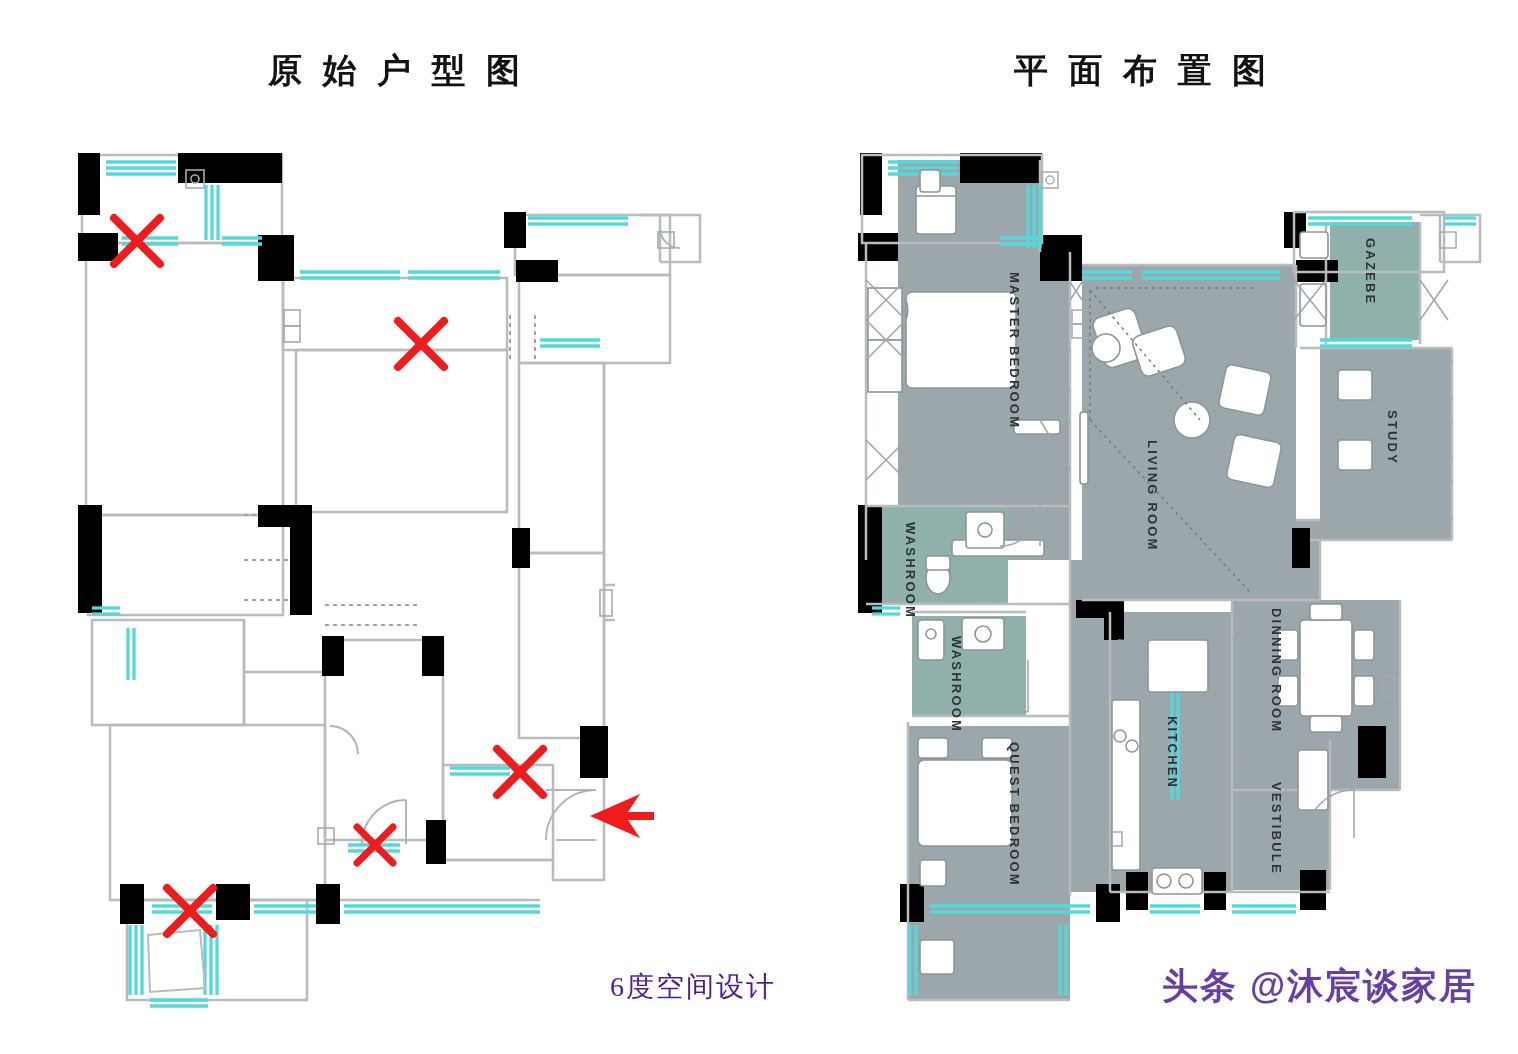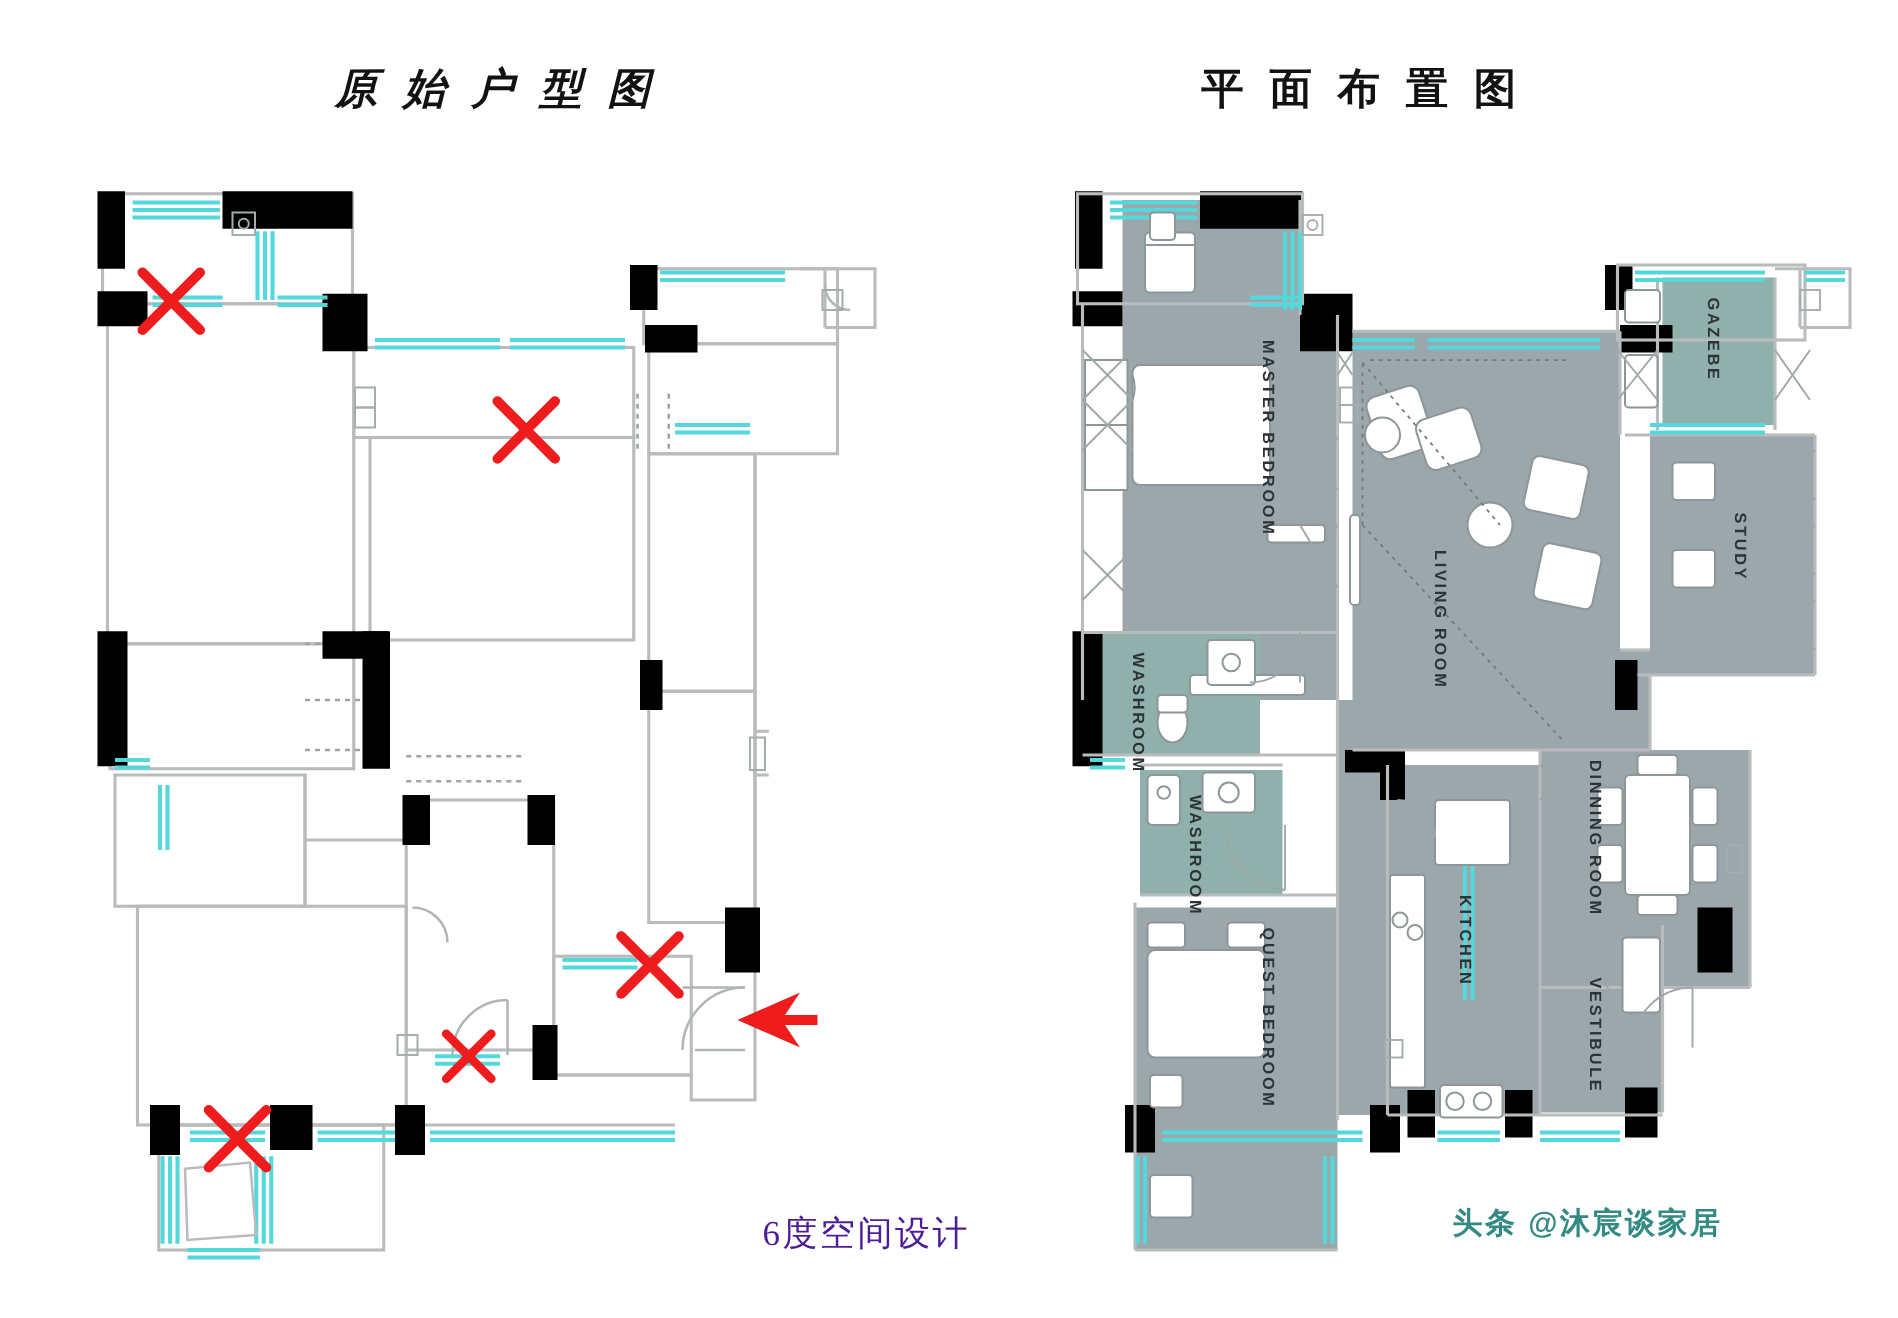--- a/index.html
+++ b/index.html
@@ -20,42 +20,42 @@
   }
   .title {
     position: absolute;
     font-family: "Liberation Serif", serif;
     font-weight: bold;
     font-size: 34px;
     letter-spacing: 6px;
     color: #121212;
     white-space: nowrap;
   }
-  #title-left  { left: 268px; top: 48px; font-style: italic; }
-  #title-right { left: 961px; top: 48px; }
+  #title-left  { left: 268px; top: 48px; }
+  #title-right { left: 1014px; top: 48px; }
 
   .watermark-designer {
     position: absolute;
     left: 610px;
     top: 968px;
     font-family: "Liberation Serif", serif;
     font-size: 28px;
     letter-spacing: 2px;
     color: #4c1d95;
     white-space: nowrap;
   }
   .watermark-channel {
     position: absolute;
     left: 1162px;
     top: 962px;
     font-family: "Liberation Sans", sans-serif;
-    font-size: 24px;
+    font-size: 36px;
     font-weight: bold;
     letter-spacing: 2px;
-    color: #0f766e;
+    color: #4c1d95;
     white-space: nowrap;
     opacity: 0.85;
   }
   .plan-svg { position: absolute; left: 0; top: 0; }
   .room-label {
     font-family: "Liberation Sans", sans-serif;
     font-size: 13px;
     font-weight: bold;
     letter-spacing: 2.2px;
     fill: #2c3336;

